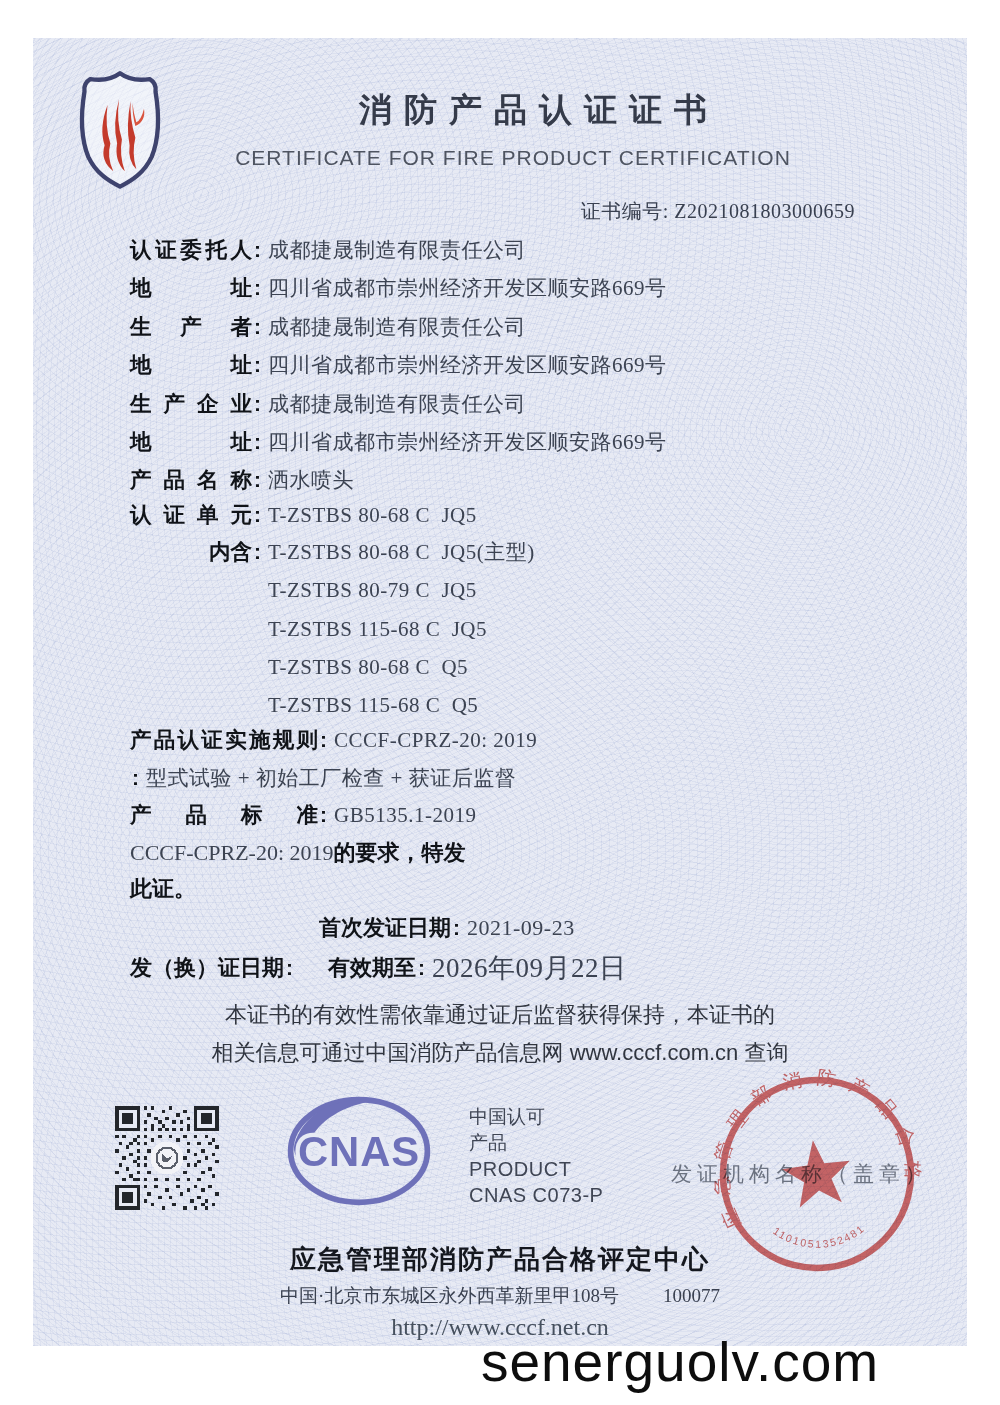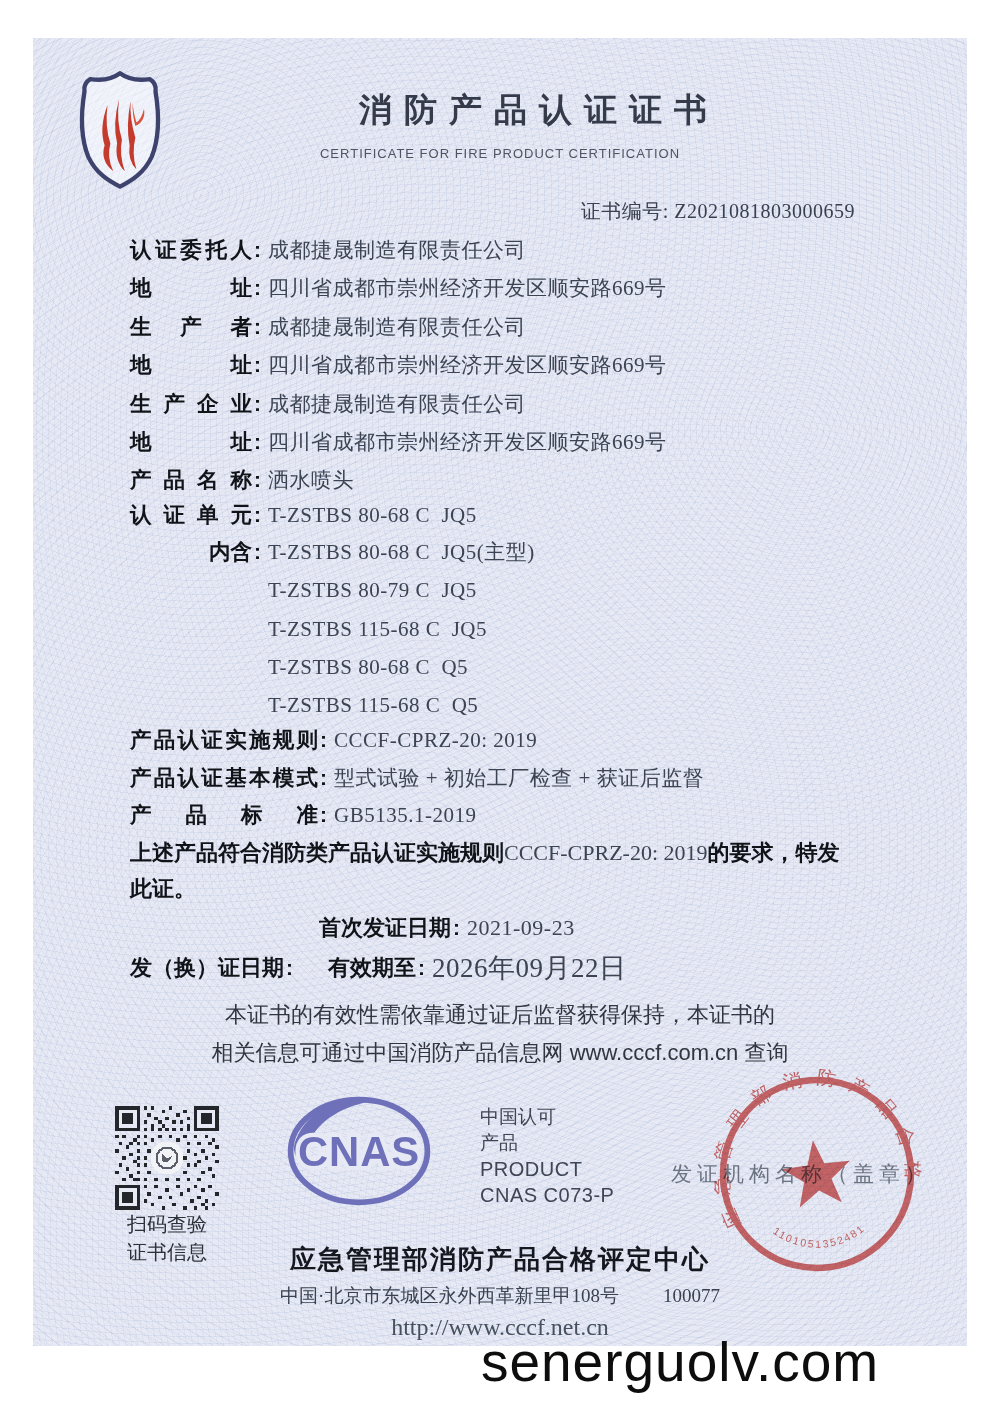--- a/index.html
+++ b/index.html
@@ -17,21 +17,21 @@
       repeating-radial-gradient(circle at 42% 62%, rgba(110,132,192,.09) 0 1px, transparent 1px 8px),
       repeating-radial-gradient(circle at 70% 92%, rgba(110,132,192,.08) 0 1px, transparent 1px 6px);
   }
   .logo{position:absolute;left:39px;top:30px;width:96px;height:122px;}
   .title{
     position:absolute;left:0;top:50px;width:100%;text-align:center;
     font-size:33px;font-weight:600;letter-spacing:12px;color:#353b4a;padding-left:39px;
   }
   .subtitle{
     position:absolute;left:0;top:108px;width:100%;text-align:center;
-    font-size:13px;font-weight:400;letter-spacing:1px;color:#4e5461;
+    font-size:21px;font-weight:400;letter-spacing:1px;color:#4e5461;padding-left:13px;
   }
   .certno{
     position:absolute;right:112px;top:160px;font-size:20px;color:#394050;
     font-family:"Liberation Serif","DejaVu Serif",serif;letter-spacing:.5px;
   }
   
   .r{position:absolute;left:97px;height:38px;line-height:38px;font-size:21px;display:flex;align-items:center;white-space:nowrap;}
   .lab{
     display:inline-block;width:122px;font-weight:700;color:#101318;font-size:21.5px;
     text-align:justify;text-align-last:justify;
@@ -54,21 +54,21 @@
     font-size:22px;color:#30353f;font-weight:500;
   }
   
   .qr{position:absolute;left:82px;top:1068px;width:104px;height:104px;}
   .qr-caption{
     position:absolute;left:64px;top:1172px;width:140px;text-align:center;
     font-size:20px;line-height:28px;color:#2c3038;
     font-family:"Liberation Serif","DejaVu Serif",serif;
   }
   .cnas-logo{position:absolute;left:250px;top:1054px;width:152px;height:118px;}
-  .cnas-text{position:absolute;left:447px;top:1066px;font-size:19px;line-height:26px;color:#3f4554;}
+  .cnas-text{position:absolute;left:436px;top:1066px;font-size:19px;line-height:26px;color:#3f4554;}
   .cnas-text .lat{font-size:20px;letter-spacing:.5px;}
   .issuer{
     position:absolute;left:638px;top:1122px;font-size:21px;letter-spacing:5px;color:#6b7280;
     font-family:"Liberation Serif","DejaVu Serif",serif;white-space:nowrap;
   }
   .stamp{position:absolute;left:680px;top:1032px;width:208px;height:208px;opacity:.84;mix-blend-mode:multiply;transform:rotate(-7deg);}
   .org{
     position:absolute;left:0;top:1204px;width:100%;text-align:center;
     font-size:26px;font-weight:700;color:#15181f;letter-spacing:2px;
   }
@@ -160,32 +160,30 @@
     </div>
   <div class="r cont" style="top:648px">
       <span class="val">T-ZSTBS 115-68 C  Q5</span>
     </div>
   <div class="r" style="top:683px">
       <span class="lab wide">产品认证实施规则</span>
       <span class="colon">:</span>
       <span class="val">CCCF-CPRZ-20: 2019</span>
     </div>
   <div class="r" style="top:721px">
-      <span class="lab wide">产品认证基本模式</span>
       <span class="colon">:</span>
       <span class="val">型式试验 + 初始工厂检查 + 获证后监督</span>
     </div>
   <div class="r" style="top:758px">
       <span class="lab wide">产品标准</span>
       <span class="colon">:</span>
       <span class="val">GB5135.1-2019</span>
     </div>
 
   <div class="r stmt" style="top:796px">
-      <span class="b">上述产品符合消防类产品认证实施规则</span>
       <span class="code">CCCF-CPRZ-20: 2019</span>
       <span class="b">的要求，特发</span>
     </div>
   <div class="r stmt" style="top:832px">
       <span class="b">此证。</span>
     </div>
 
   <div class="r" style="top:871px;left:286px">
       <span class="lab2">首次发证日期</span>
       <span class="colon">:</span>
@@ -218,24 +216,20 @@
     <g fill="#23262b">
       <rect x="2" y="2" width="3" height="3"></rect>
         <rect x="24" y="2" width="3" height="3"></rect>
         <rect x="2" y="24" width="3" height="3"></rect>
       <path d="M8 0h1v1h-1zM10 0h1v1h-1zM15 0h1v1h-1zM13 1h1v1h-1zM19 1h1v1h-1zM9 2h1v1h-1zM17 2h1v1h-1zM11 3h1v1h-1zM14 3h1v1h-1zM20 3h1v1h-1zM8 4h1v1h-1zM12 4h1v1h-1zM16 4h1v1h-1zM18 4h1v1h-1zM10 5h1v1h-1zM13 5h1v1h-1zM20 5h1v1h-1zM8 6h1v1h-1zM10 6h1v1h-1zM12 6h1v1h-1zM14 6h1v1h-1zM16 6h1v1h-1zM18 6h1v1h-1zM20 6h1v1h-1zM6 8h1v1h-1zM6 10h1v1h-1zM6 12h1v1h-1zM6 14h1v1h-1zM6 16h1v1h-1zM6 18h1v1h-1zM6 20h1v1h-1zM22 8h1v1h-1zM25 8h1v1h-1zM27 9h1v1h-1zM23 10h1v1h-1zM26 10h1v1h-1zM28 11h1v1h-1zM24 12h1v1h-1zM22 13h1v1h-1zM27 13h1v1h-1zM25 14h1v1h-1zM23 15h1v1h-1zM28 15h1v1h-1zM22 16h1v1h-1zM26 17h1v1h-1zM24 18h1v1h-1zM27 19h1v1h-1zM23 20h1v1h-1zM0 8h1v1h-1zM2 8h1v1h-1zM5 9h1v1h-1zM1 10h1v1h-1zM4 10h1v1h-1zM3 11h1v1h-1zM0 12h1v1h-1zM4 13h1v1h-1zM2 14h1v1h-1zM5 15h1v1h-1zM1 16h1v1h-1zM3 17h1v1h-1zM0 18h1v1h-1zM4 19h1v1h-1zM2 20h1v1h-1zM5 20h1v1h-1zM8 8h1v1h-1zM12 8h1v1h-1zM15 8h1v1h-1zM19 8h1v1h-1zM10 9h1v1h-1zM17 9h1v1h-1zM8 10h1v1h-1zM20 10h1v1h-1zM9 12h1v1h-1zM20 12h1v1h-1zM8 14h1v1h-1zM19 14h1v1h-1zM8 16h1v1h-1zM20 16h1v1h-1zM9 18h1v1h-1zM19 18h1v1h-1zM8 20h1v1h-1zM11 20h1v1h-1zM14 20h1v1h-1zM17 20h1v1h-1zM20 20h1v1h-1zM8 22h1v1h-1zM11 22h1v1h-1zM17 22h1v1h-1zM14 23h1v1h-1zM20 23h1v1h-1zM9 24h1v1h-1zM18 24h1v1h-1zM12 25h1v1h-1zM15 25h1v1h-1zM8 26h1v1h-1zM21 26h1v1h-1zM10 27h1v1h-1zM16 27h1v1h-1zM13 28h1v1h-1zM19 28h1v1h-1zM22 22h1v1h-1zM26 22h1v1h-1zM24 23h1v1h-1zM28 24h1v1h-1zM23 25h1v1h-1zM25 26h1v1h-1zM27 27h1v1h-1zM24 27h1v1h-1zM22 28h1v1h-1zM25 28h1v1h-1z"></path>
     </g>
     <circle cx="14.5" cy="14.5" r="4.6" fill="#f2f3f7"></circle>
     <circle cx="14.5" cy="14.5" r="2.9" fill="none" stroke="#5a5f6a" stroke-width="0.6"></circle>
     <path d="M13.2 13.2 Q14.5 15.6 16 13.6 Q15.2 16.4 13.2 15.4 Z" fill="#5a5f6a"></path>
   </svg>
-  <div class="qr-caption">
-    <div>扫码查验</div>
-    <div>证书信息</div>
-  </div>
 
   <svg class="cnas-logo" viewBox="0 0 160 122">
     <ellipse cx="80" cy="61" rx="72" ry="54" fill="none" stroke="#6e71b9" stroke-width="6"></ellipse>
     <path d="M12 54 C22 20 58 3 96 8 C64 13 38 28 27 52 C21 64 21 70 23 78 C15 70 10 63 12 54 Z" fill="#6e71b9"></path>
     <text x="80" y="77" text-anchor="middle" font-family="Liberation Sans, sans-serif" font-weight="bold" font-size="44" letter-spacing="1" fill="#6e71b9" stroke="#e7eaf4" stroke-width="9" paint-order="stroke">CNAS</text>
   </svg>
   <div class="cnas-text">
     <div>中国认可</div>
     <div>产品</div>
     <div class="lat">PRODUCT</div>

